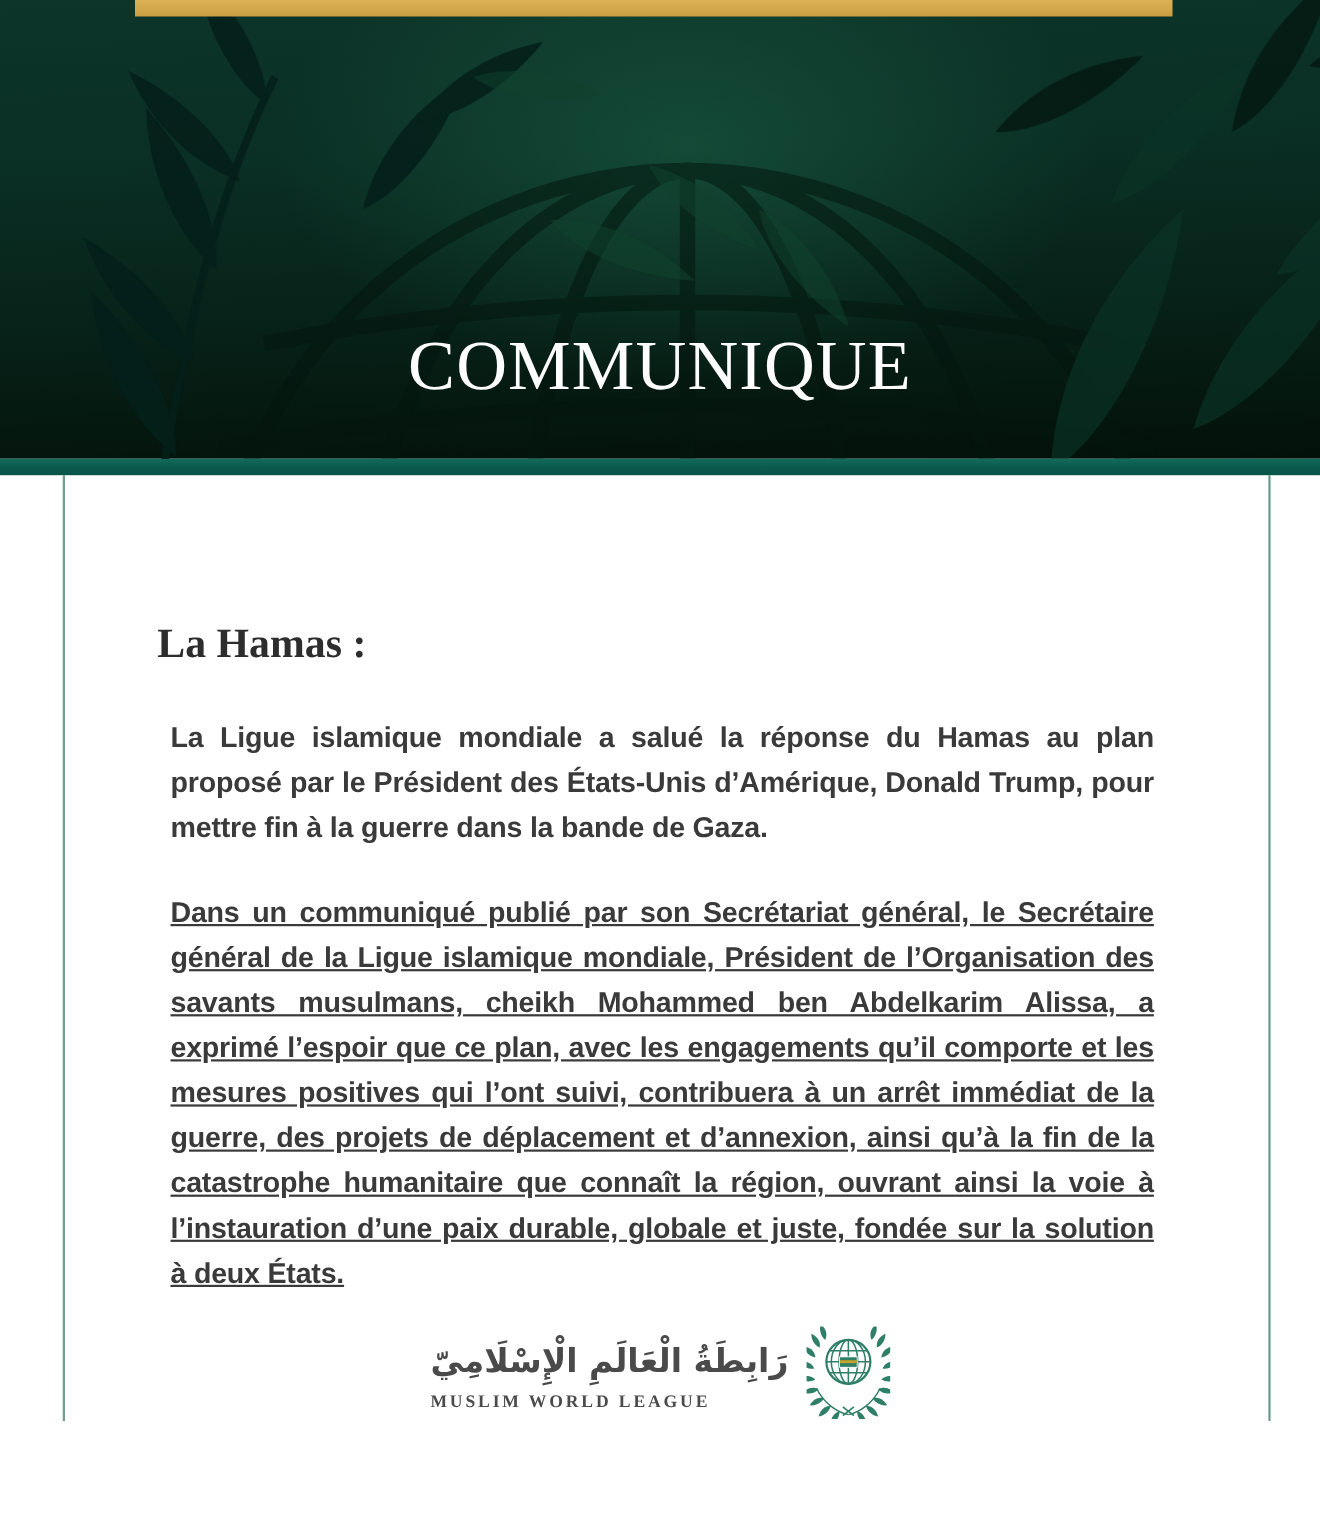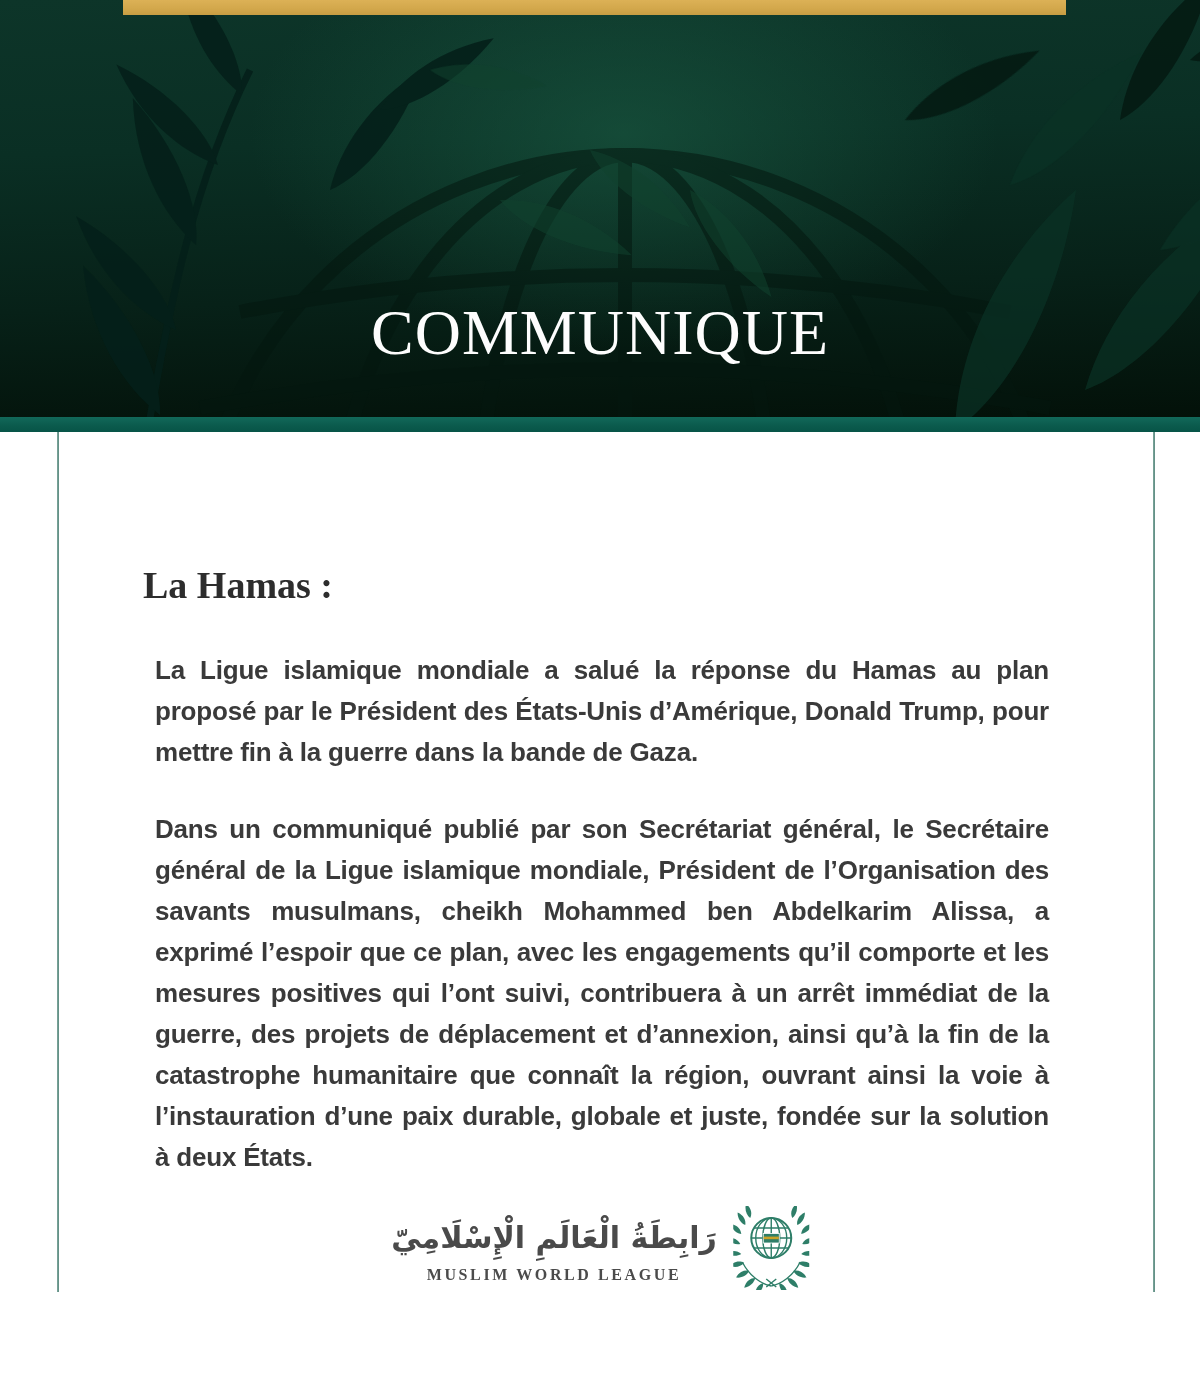--- a/index.html
+++ b/index.html
@@ -76,32 +76,32 @@
   }
   .para {
     margin: 12px;
     font-size: 26px;
     line-height: 41px;
     font-weight: 700;
     letter-spacing: -0.2px;
     text-align: justify;
     color: #3a3a3a;
   }
-  .para + .para { margin-top: 36px; }
+  .para + .para { margin-top: 36px; text-decoration: underline; }
 
   
   .logo-block {
     position: absolute;
     left: 600px; top: 1206px;
     transform: translateX(-50%);
     display: flex;
     align-items: center;
     gap: 16px;
   }
-  .logo-text { text-align: center; }
+  .logo-text { }
   .arabic {
     direction: rtl;
     font-family: "DejaVu Sans", sans-serif;
     font-weight: 700;
     font-size: 30px;
     line-height: 52px;
     color: #4a4a4a;
     white-space: nowrap;
   }
   .latin {

